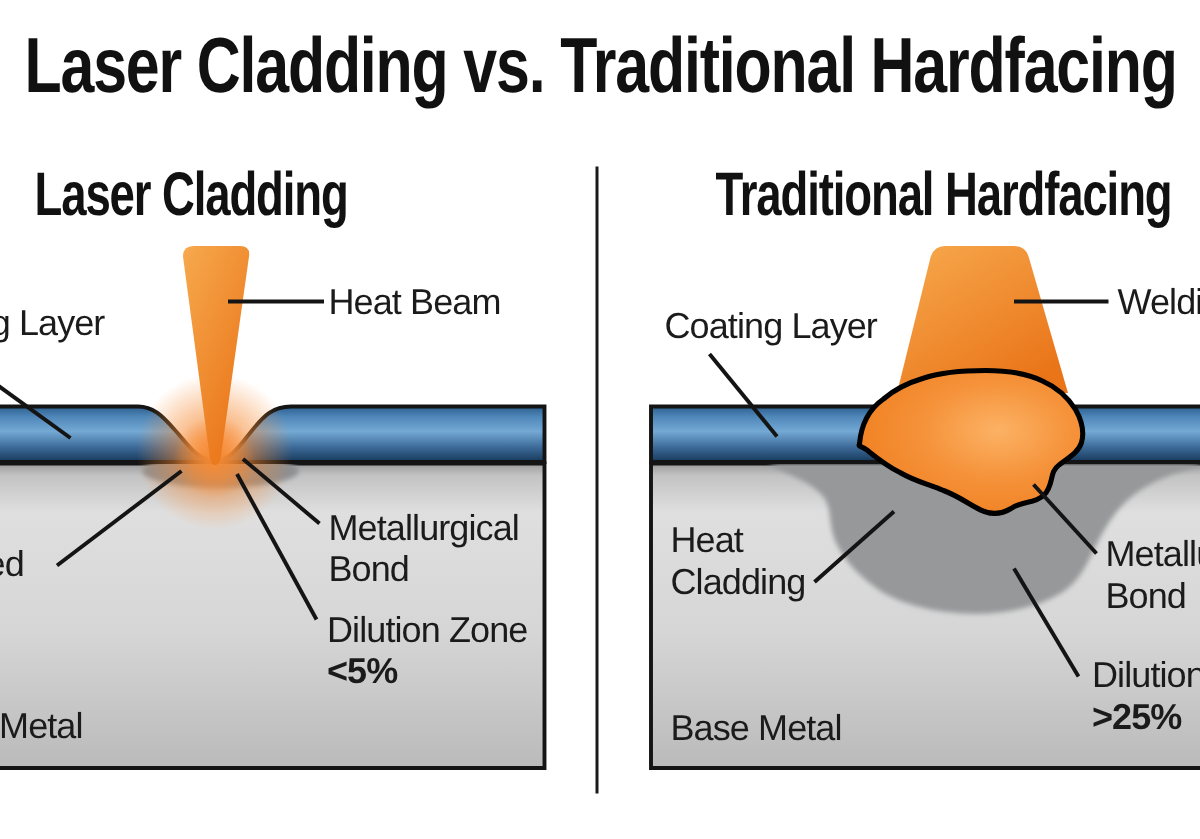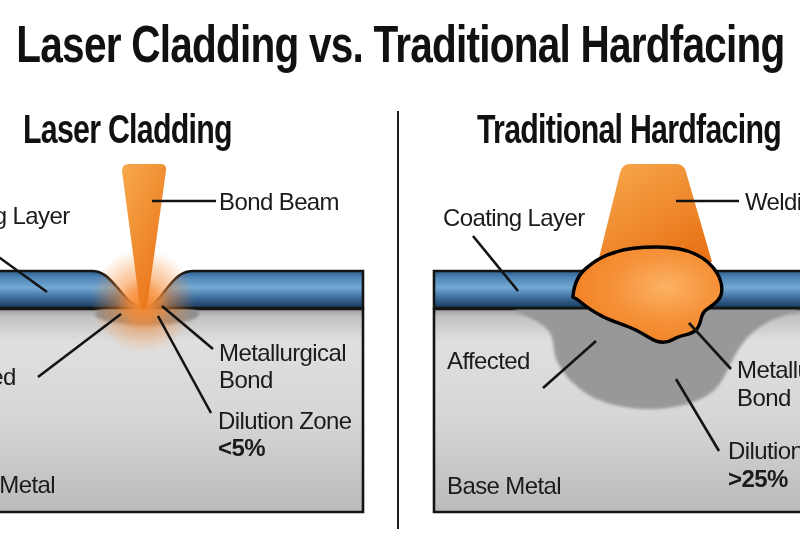--- a/index.html
+++ b/index.html
@@ -119,39 +119,40 @@
   </svg>
 
   <div class="main-title-wrap">
     <span class="main-title">Laser Cladding vs. Traditional Hardfacing</span>
   </div>
 
   <div class="panel-heading" style="left:23px;">Laser Cladding</div>
   <div class="panel-heading" style="left:477px;">Traditional Hardfacing</div>
 
   <div class="lbl" style="left:-72px; top:202px;">Coating Layer</div>
-  <div class="lbl" style="left:219px; top:188px;">Bond Beam</div>
+  <div class="lbl" style="left:219px; top:188px;">Heat Beam</div>
   <div class="lbl" style="left:-120px; top:363px;">
     <span class="ln">Heat Affected</span>
     <span class="ln">Zone</span>
   </div>
   <div class="lbl" style="left:219px; top:339px;">
     <span class="ln">Metallurgical</span>
     <span class="ln">Bond</span>
   </div>
   <div class="lbl" style="left:218px; top:407px;">
     <span class="ln">Dilution Zone</span>
     <span class="ln bold">&lt;5%</span>
   </div>
   <div class="lbl" style="left:-59px; top:471px;">Base Metal</div>
 
   <div class="lbl" style="left:443px; top:204px;">Coating Layer</div>
   <div class="lbl" style="left:745px; top:188px;">Welding</div>
   <div class="lbl lh28" style="left:447px; top:347px;">
-    <span class="ln">Affected</span>
+    <span class="ln">Heat</span>
+    <span class="ln">Cladding</span>
   </div>
   <div class="lbl lh28" style="left:737px; top:356px;">
     <span class="ln">Metallurgical</span>
     <span class="ln">Bond</span>
   </div>
   <div class="lbl lh28" style="left:728px; top:437px;">
     <span class="ln">Dilution Zone</span>
     <span class="ln bold">&gt;25%</span>
   </div>
   <div class="lbl" style="left:447px; top:472px;">Base Metal</div>

